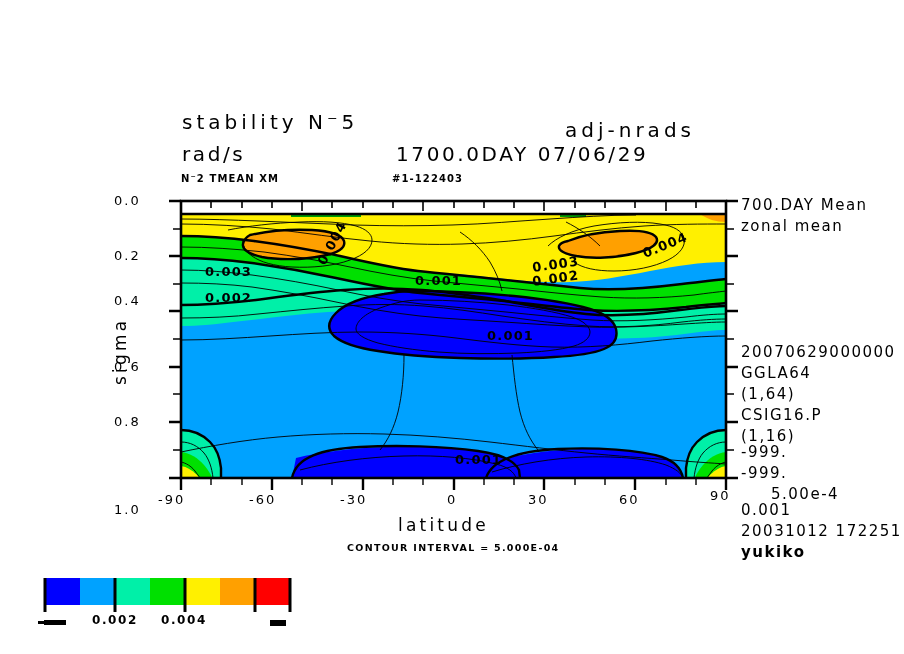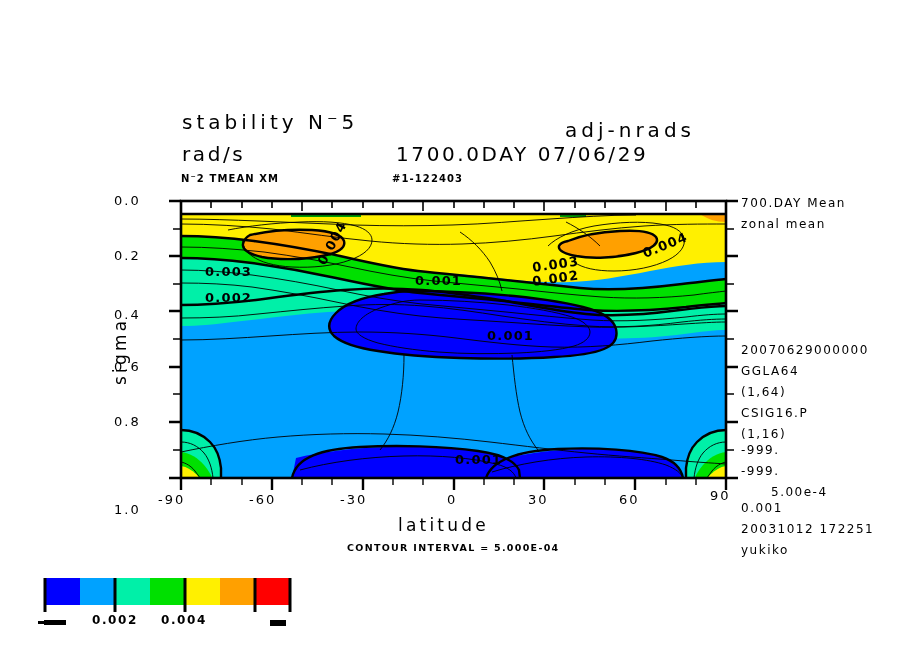--- a/index.html
+++ b/index.html
@@ -9,21 +9,21 @@
   
   .title-main{font-size:20px;letter-spacing:4.0px;white-space:pre;}
   .title-sub{font-size:20px;letter-spacing:2.6px;white-space:pre;}
   .hdr-small{font-size:10px;font-weight:bold;letter-spacing:1.1px;white-space:pre;}
   
   .ax-num{font-size:13px;letter-spacing:2.0px;white-space:pre;}
   .ax-name{font-size:17px;letter-spacing:3.2px;white-space:pre;}
   .ylab{font-size:17px;letter-spacing:3.2px;white-space:pre;
         transform:rotate(-90deg);transform-origin:left top;}
   
-  .meta{font-size:12px;letter-spacing:1.5px;white-space:pre;}
+  .meta{font-size:15px;letter-spacing:1.5px;white-space:pre;}
   
   .ci{font-size:9.5px;font-weight:bold;letter-spacing:1.3px;white-space:pre;}
   .cb-num{font-size:12px;font-weight:bold;letter-spacing:1.6px;white-space:pre;}
   svg{display:block;}
   text{font-family:"DejaVu Sans",sans-serif;}
 </style>
 </head>
 <body>
 
 <div class="abs title-main" style="left:182px;top:110px;">stability N⁻5</div>
@@ -38,21 +38,21 @@
 <div class="abs meta" style="left:741px;top:343px;">20070629000000</div>
 <div class="abs meta" style="left:741px;top:364px;">GGLA64</div>
 <div class="abs meta" style="left:741px;top:385px;">(1,64)</div>
 <div class="abs meta" style="left:741px;top:406px;">CSIG16.P</div>
 <div class="abs meta" style="left:741px;top:427px;">(1,16)</div>
 <div class="abs meta" style="left:741px;top:443px;">-999.</div>
 <div class="abs meta" style="left:741px;top:464px;">-999.</div>
 <div class="abs meta" style="left:771px;top:485px;">5.00e-4</div>
 <div class="abs meta" style="left:741px;top:501px;">0.001</div>
 <div class="abs meta" style="left:741px;top:522px;">20031012 172251</div>
-<div class="abs meta" style="left:741px;top:543px;">yukiko</div>
+<div class="abs meta" style="left:741px;top:543px;font-weight:bold;">yukiko</div>
 
 <div class="abs" style="left:0px;top:0px;">
 <svg width="904" height="560" viewBox="0 0 904 560">
   <defs>
     <clipPath id="plotclip">
           <rect x="181" y="201" width="545" height="277"></rect>
         </clipPath>
   </defs>
 
   <rect x="181" y="201" width="545" height="277" fill="#ffffff"></rect>
@@ -322,21 +322,21 @@
     <g stroke-width="1.4">
       <path d="M726,229 L734,229 M726,284 L734,284 M726,339 L734,339
                M726,394 L734,394 M726,450 L734,450"></path>
     </g>
   </g>
 </svg>
 </div>
 
 <div class="abs ax-num" style="left:114px;top:193px;">0.0</div>
 <div class="abs ax-num" style="left:114px;top:248px;">0.2</div>
-<div class="abs ax-num" style="left:114px;top:307px;text-align:center;">0.4</div>
+<div class="abs ax-num" style="left:114px;top:293px;text-align:center;">0.4</div>
 <div class="abs ax-num" style="left:114px;top:359px;">0.6</div>
 <div class="abs ax-num" style="left:114px;top:414px;">0.8</div>
 <div class="abs ax-num" style="left:114px;top:470px;margin-top:32px;">1.0</div>
 
 <div class="abs ylab" style="left:110px;top:385px;">sigma</div>
 
 <div class="abs ax-num" style="left:158px;top:492px;">-90</div>
 <div class="abs ax-num" style="left:249px;top:492px;">-60</div>
 <div class="abs ax-num" style="left:340px;top:492px;">-30</div>
 <div class="abs ax-num" style="left:447px;top:492px;">0</div>

